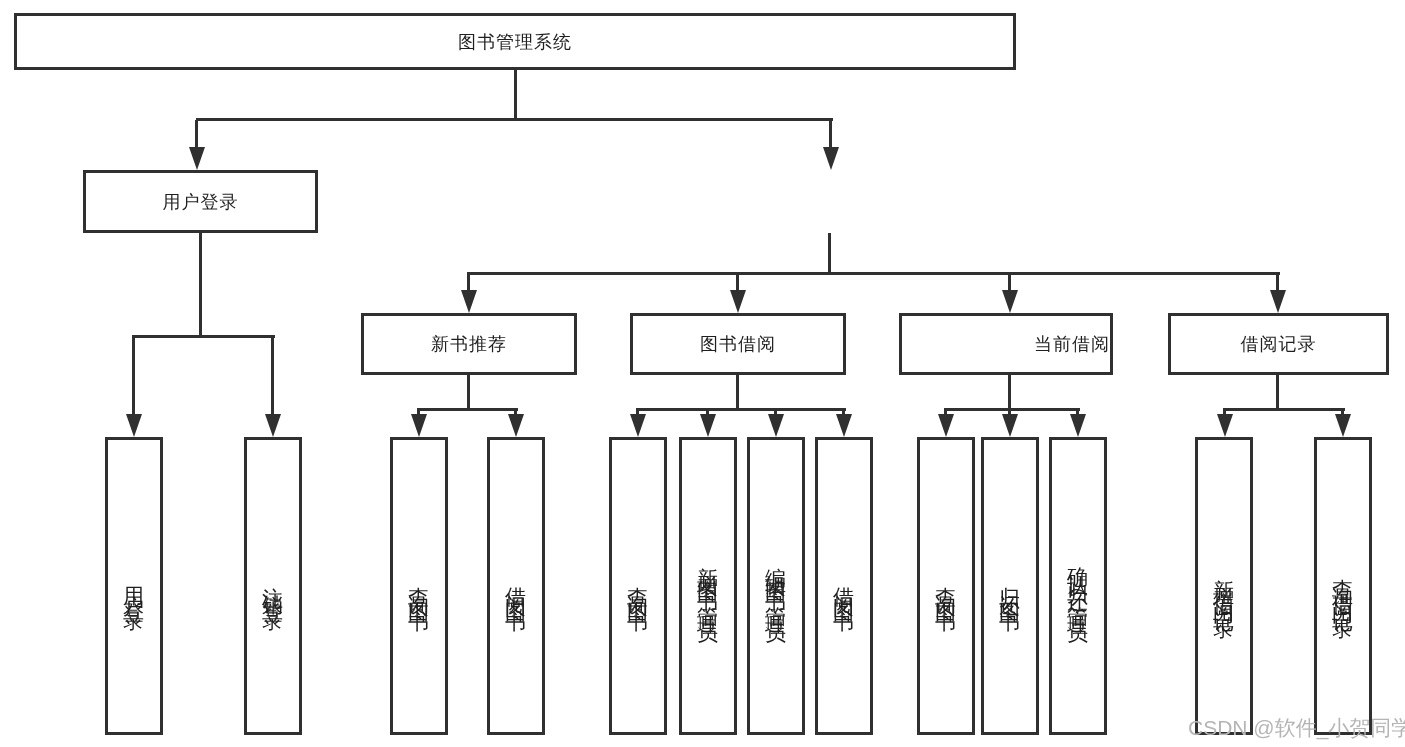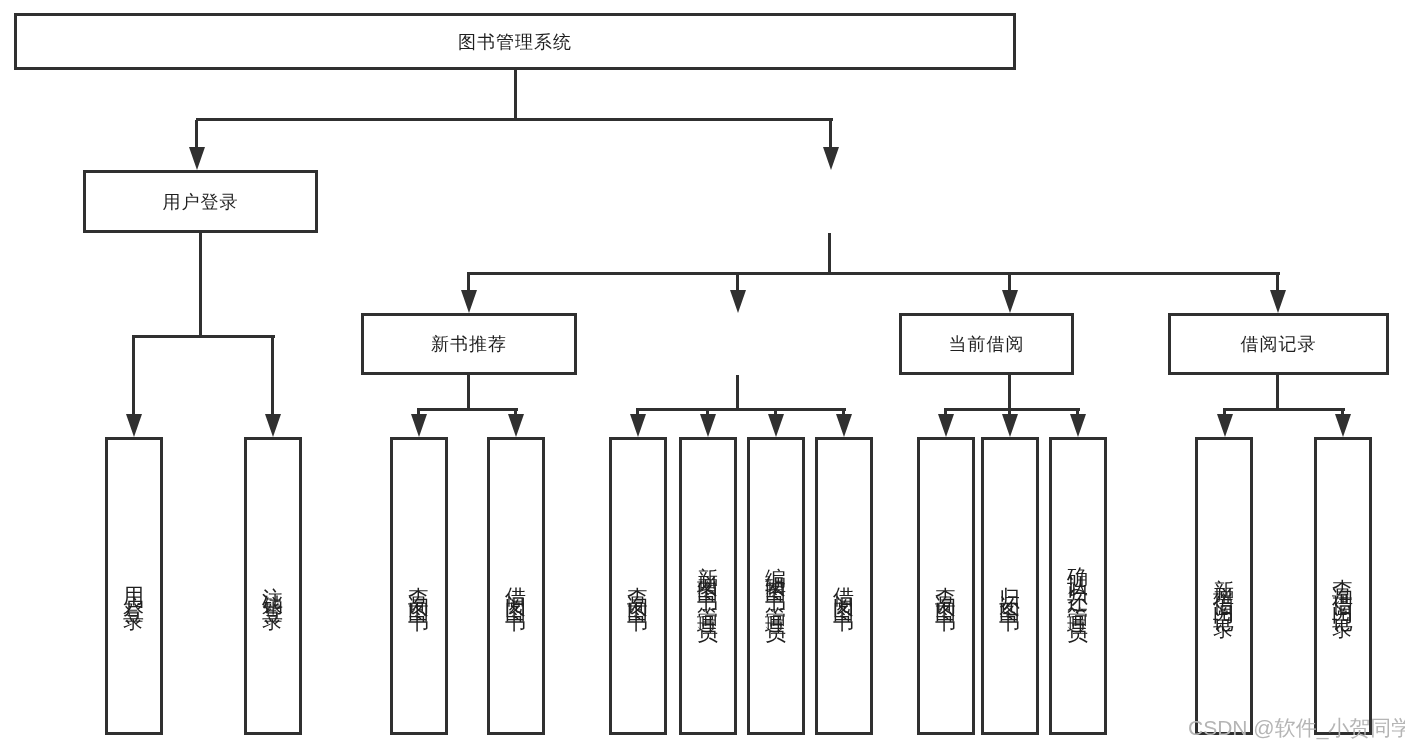--- a/index.html
+++ b/index.html
@@ -46,21 +46,24 @@
     <span>图书管理系统</span>
   </div>
 
   <div class="box hbox" style="left:83px;top:170px;width:235px;height:63px;">
     <span>用户登录</span>
   </div>
 
   <div class="box hbox" style="left:361px;top:313px;width:216px;height:62px;">
     <span>新书推荐</span>
   </div>
-  <div class="box hbox" style="left:899px;top:313px;width:175px;height:62px;">
+  <div class="box hbox" style="left:630px;top:313px;width:216px;height:62px;">
+    <span>图书借阅</span>
+  </div>
+  <div class="box hbox" style="left:899px;top:313px;width:214px;height:62px;justify-content:flex-end;">
     <span>当前借阅</span>
   </div>
   <div class="box hbox" style="left:1168px;top:313px;width:221px;height:62px;">
     <span>借阅记录</span>
   </div>
 
   <div class="box leaf" style="left:105px;">
     <span class="vtext">用户登录</span>
   </div>
   <div class="box leaf" style="left:244px;">

